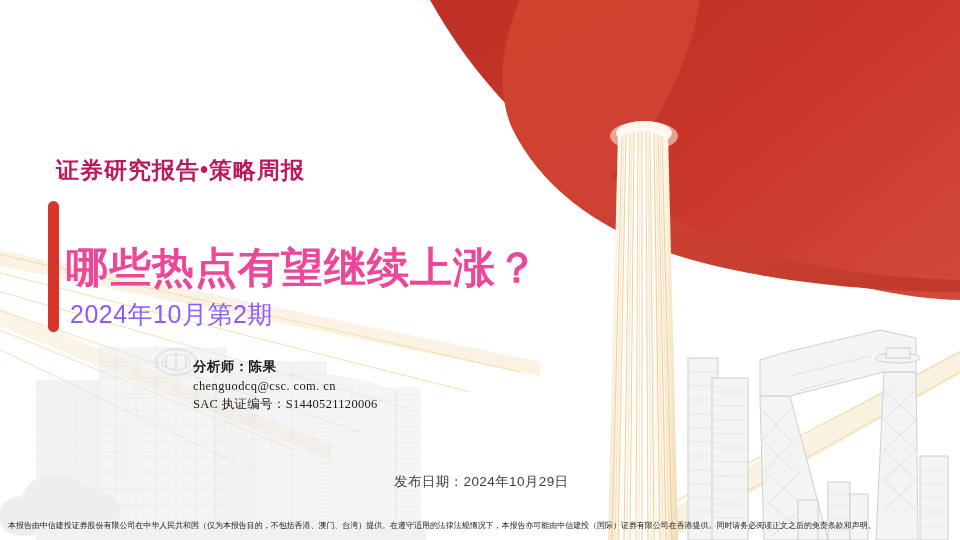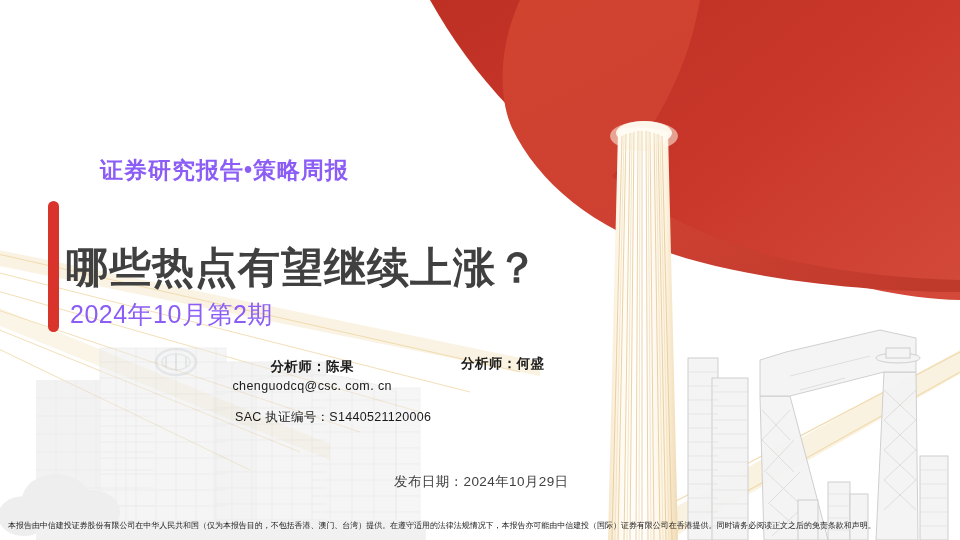--- a/index.html
+++ b/index.html
@@ -40,85 +40,82 @@
 
   
   .content { position: relative; z-index: 10; }
 
   #kicker {
     position: absolute;
     left: 56px;
     top: 155px;
     font-size: 23px;
     font-weight: bold;
-    color: #8b5cf6;
+    color: #be185d;
     letter-spacing: 1px;
     white-space: nowrap;
-    margin-left: 44px;
   }
 
   #accent-bar {
     position: absolute;
     left: 48px;
     top: 201px;
     width: 11px;
     height: 131px;
     background: #D9342B;
     border-radius: 6px;
   }
 
   #main-title {
     position: absolute;
     left: 66px;
     top: 212px;
     font-size: 42px;
     font-weight: bold;
-    color: #404040;
+    color: #ec4899;
     letter-spacing: 1px;
     white-space: nowrap;
   }
 
   #issue-line {
     position: absolute;
     left: 70px;
     top: 298px;
     font-size: 25px;
     font-weight: normal;
     color: #8b5cf6;
     letter-spacing: 0.5px;
     white-space: nowrap;
   }
 
   .analyst-block {
     position: absolute;
-    font-family: Liberation Sans, sans-serif;
+    font-family: Liberation Serif, serif;
     color: #1a1a1a;
-    text-align: center;
   }
   #analyst-left  { left: 193px; top: 358px; }
   #analyst-right { left: 461px; top: 355px; }
 
   .analyst-name {
     font-size: 13.5px;
     font-weight: bold;
     letter-spacing: 0.4px;
     white-space: nowrap;
     margin-bottom: 3px;
   }
   .analyst-email {
     font-size: 12.5px;
     letter-spacing: 0.4px;
     white-space: nowrap;
-    margin-bottom: 16px;
+    margin-bottom: 2px;
   }
   .analyst-sac {
     font-size: 12.5px;
     letter-spacing: 0.3px;
     white-space: nowrap;
-    margin-left: 42px;
   }
 
   #publish-date {
     position: absolute;
     left: 394px;
     top: 473px;
     font-size: 13.5px;
     color: #404040;
     letter-spacing: 0.4px;
     white-space: nowrap;
@@ -322,21 +319,20 @@
 
     <div id="issue-line">2024年10月第2期</div>
 
     <div class="analyst-block" id="analyst-left">
       <div class="analyst-name">分析师：陈果</div>
       <div class="analyst-email">chenguodcq@csc. com. cn</div>
       <div class="analyst-sac">SAC 执证编号：S1440521120006</div>
     </div>
 
     <div class="analyst-block" id="analyst-right">
-      <div class="analyst-name">分析师：何盛</div>
     </div>
 
     <div id="publish-date">发布日期：2024年10月29日</div>
 
     <div id="disclaimer">本报告由中信建投证券股份有限公司在中华人民共和国（仅为本报告目的，不包括香港、澳门、台湾）提供。在遵守适用的法律法规情况下，本报告亦可能由中信建投（国际）证券有限公司在香港提供。同时请务必阅读正文之后的免责条款和声明。</div>
 
   </div>
 </div>
 
 </body></html>

